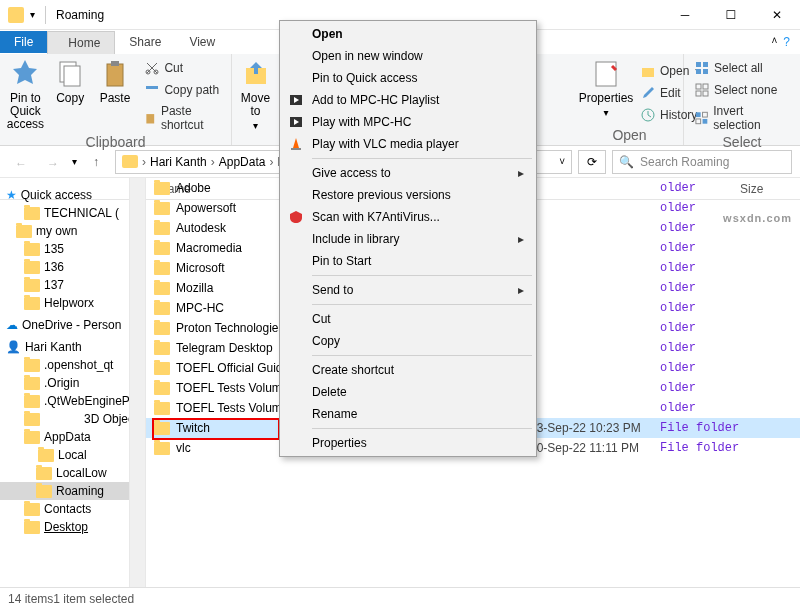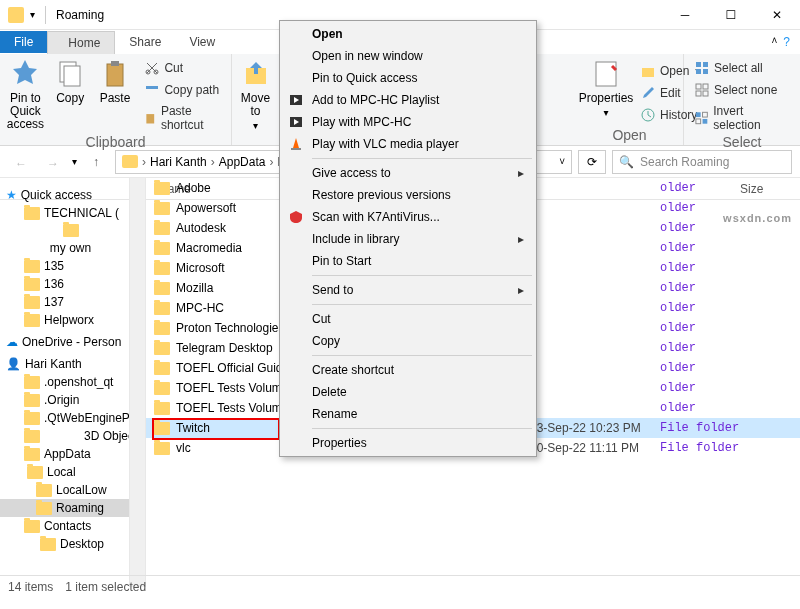--- a/index.html
+++ b/index.html
@@ -77,21 +77,21 @@
 
 
 .ctxmenu { position:absolute; left:279px; top:20px; width:258px; background:#f2f2f2; border:1px solid #a0a0a0; box-shadow:3px 3px 6px rgba(0,0,0,0.25); z-index:100; padding:2px; }
 .ctxmenu .mi { height:22px; display:flex; align-items:center; padding-left:30px; padding-right:10px; position:relative; }
 .ctxmenu .mi .micn { position:absolute; left:6px; width:16px; height:16px; }
 .ctxmenu .mi .arrow { margin-left:auto; color:#333; }
 .ctxmenu .mi.bold { font-weight:600; }
 .ctxmenu .sep { height:1px; background:#d0d0d0; margin:3px 2px 3px 30px; }
 
 
-.status { position:absolute; bottom:12px; left:0; right:0; height:22px; border-top:1px solid #e0e0e0; display:flex; align-items:center; padding:0 8px; font-size:11px; color:#555; gap:12px; }
+.status { position:absolute; bottom:0; left:0; right:0; height:22px; border-top:1px solid #e0e0e0; display:flex; align-items:center; padding:0 8px; font-size:11px; color:#555; }
 
 .watermark { position:absolute; right:8px; top:212px; font-size:11px; color:#999; letter-spacing:1px; z-index:200;font-weight:bold; }
 
 .chev { font-size:10px; }
 </style>
 </head>
 <body>
 
 <div class="titlebar">
   <div class="tb-left">
@@ -283,21 +283,21 @@
 <div class="main">
   <div class="nav" id="navpane">
       <div class="navit hdr" style="padding-left: 6px;">
         <span class="star">★</span>
         <span>Quick access</span>
       </div>
       <div class="navit " style="padding-left: 24px;">
         <span class="ficon"></span>
         <span>TECHNICAL (</span>
       </div>
-      <div class="navit " style="padding-left: 16px; flex-direction: column;">
+      <div class="navit " style="padding-left: 16px;">
         <span class="ficon"></span>
         <span>my own</span>
       </div>
       <div class="navit " style="padding-left: 24px;">
         <span class="ficon"></span>
         <span>135</span>
       </div>
       <div class="navit " style="padding-left: 24px;">
         <span class="ficon"></span>
         <span>136</span>
@@ -331,37 +331,37 @@
         <span>.QtWebEnginePr</span>
       </div>
       <div class="navit " style="padding-left: 24px; gap: 44px;">
         <span class="ficon"></span>
         <span>3D Objects</span>
       </div>
       <div class="navit " style="padding-left: 24px;">
         <span class="ficon"></span>
         <span>AppData</span>
       </div>
-      <div class="navit " style="padding-left: 27px;">
+      <div class="navit " style="padding-left: 38px;">
         <span class="ficon"></span>
         <span>Local</span>
       </div>
       <div class="navit " style="padding-left: 36px;">
         <span class="ficon"></span>
         <span>LocalLow</span>
       </div>
       <div class="navit sel" style="padding-left: 36px;">
         <span class="ficon"></span>
         <span>Roaming</span>
       </div>
       <div class="navit " style="padding-left: 24px;">
         <span class="ficon"></span>
         <span>Contacts</span>
       </div>
-      <div class="navit " style="padding-left: 40px;">
+      <div class="navit " style="padding-left: 24px; text-decoration: underline;">
         <span class="ficon"></span>
         <span>Desktop</span>
       </div>
     </div>
   <div class="scroll"></div>
   <div class="files" id="filelist">
       <div class="frow">
         <span class="ficon"></span>
         <span class="fname">Adobe</span>
         <span class="fdate"></span>

